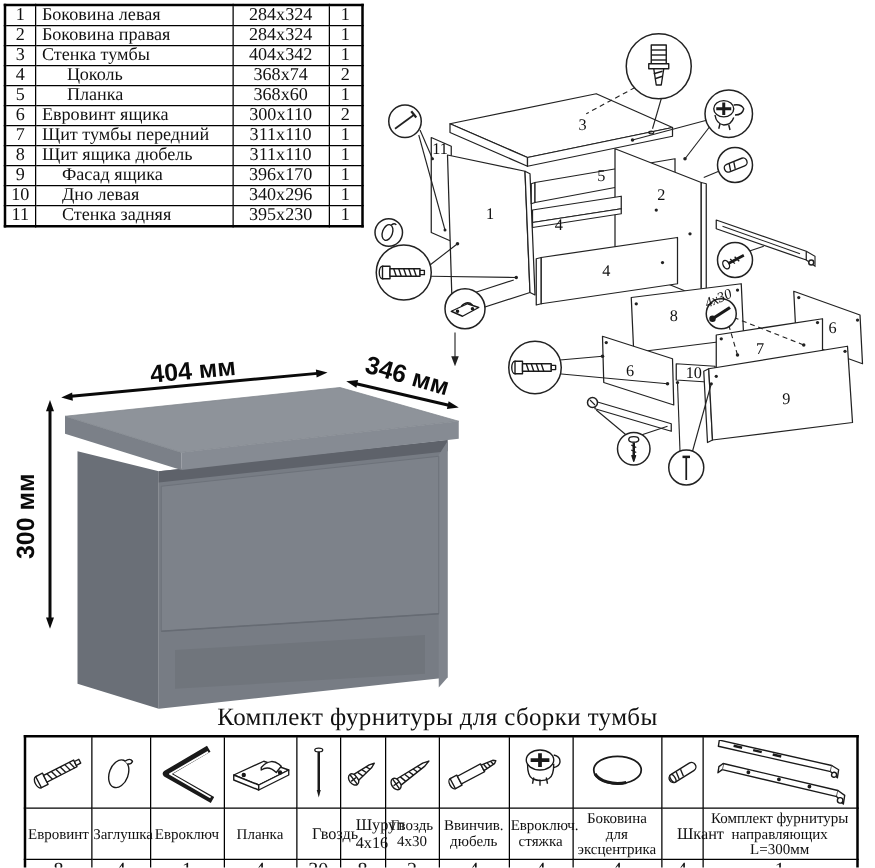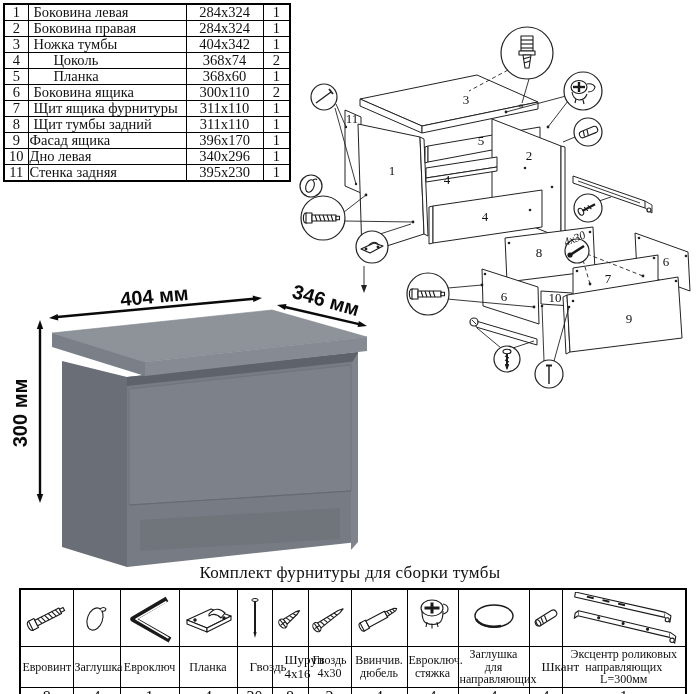--- a/index.html
+++ b/index.html
@@ -12,26 +12,26 @@
   .parts-table{
     position:absolute;left:3px;top:3px;width:286px;table-layout:fixed;
     border:2px solid #000;font-size:14.5px;
   }
   .parts-table td{
     border:1px solid #000;height:15px;line-height:15px;padding:0 2px;
     white-space:nowrap;overflow:hidden;
   }
   .parts-table td.c{text-align:center;}
   .parts-table td.nm{padding-left:5px;}
-  .parts-table tr.ind1 td.nm{padding-left:1px;}
+  .parts-table tr.ind1 td.nm{padding-left:21px;}
   .parts-table tr.ind2 td.nm{padding-left:25px;}
   
   .kit-title{
     position:absolute;left:0;top:563px;width:700px;text-align:center;
-    font-size:17px;letter-spacing:.3px;
+    font-size:20px;letter-spacing:.3px;
   }
   .kit-table{
     position:absolute;left:19px;top:588px;width:666px;table-layout:fixed;
     border:2px solid #000;
   }
   .kit-table td{border:1px solid #000;text-align:center;vertical-align:middle;padding:0;}
   .kit-table tr.icons td{height:56px;}
   .kit-table tr.names td{height:26px;font-size:12px;line-height:1.05;padding:1px;}
   .kit-table tr.names td.nm-sm{font-size:13px;padding-left:12px;}
   .kit-table tr.qty td{height:18px;font-size:16px;line-height:18px;}
@@ -66,51 +66,51 @@
         <td class="c">1</td>
       </tr>
     <tr>
         <td class="c">2</td>
         <td class="nm">Боковина правая</td>
         <td class="c">284x324</td>
         <td class="c">1</td>
       </tr>
     <tr>
         <td class="c">3</td>
-        <td class="nm">Ножка тумбы</td>
+        <td class="nm">Стенка тумбы</td>
         <td class="c">404x342</td>
         <td class="c">1</td>
       </tr>
     <tr class="ind2">
         <td class="c">4</td>
         <td class="nm">Цоколь</td>
         <td class="c">368x74</td>
         <td class="c">2</td>
       </tr>
     <tr class="ind2">
         <td class="c">5</td>
         <td class="nm">Планка</td>
         <td class="c">368x60</td>
         <td class="c">1</td>
       </tr>
     <tr>
         <td class="c">6</td>
-        <td class="nm">Боковина ящика</td>
+        <td class="nm">Евровинт ящика</td>
         <td class="c">300x110</td>
         <td class="c">2</td>
       </tr>
     <tr>
         <td class="c">7</td>
-        <td class="nm">Щит ящика фурнитуры</td>
+        <td class="nm">Щит тумбы передний</td>
         <td class="c">311x110</td>
         <td class="c">1</td>
       </tr>
     <tr>
         <td class="c">8</td>
-        <td class="nm">Щит тумбы задний</td>
+        <td class="nm">Щит ящика дюбель</td>
         <td class="c">311x110</td>
         <td class="c">1</td>
       </tr>
     <tr class="ind1">
         <td class="c">9</td>
         <td class="nm">Фасад ящика</td>
         <td class="c">396x170</td>
         <td class="c">1</td>
       </tr>
     <tr class="ind1">
@@ -572,23 +572,23 @@
   <tr class="names">
     <td>Евровинт</td>
     <td>Заглушка</td>
     <td>Евроключ</td>
     <td>Планка</td>
     <td class="nm-sm">Гвоздь</td>
     <td class="nm-sm">Шуруп 4x16</td>
     <td>Гвоздь 4x30</td>
     <td>Ввинчив. дюбель</td>
     <td>Евроключ. стяжка</td>
-    <td>Заглушка для направляющих</td>
+    <td>Боковина для эксцентрика</td>
     <td class="nm-sm">Шкант</td>
-    <td>Эксцентр роликовых направляющих L=300мм</td>
+    <td>Комплект фурнитуры направляющих L=300мм</td>
   </tr>
   <tr class="qty">
     <td>8</td>
     <td>4</td>
     <td>1</td>
     <td>4</td>
     <td>30</td>
     <td>8</td>
     <td>2</td>
     <td>4</td>

